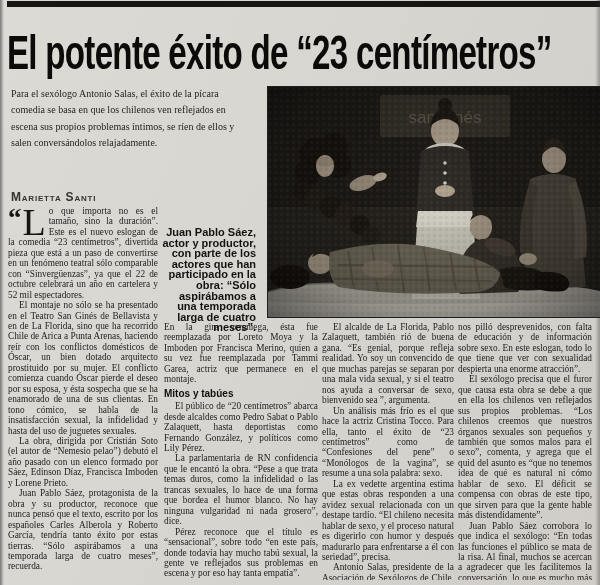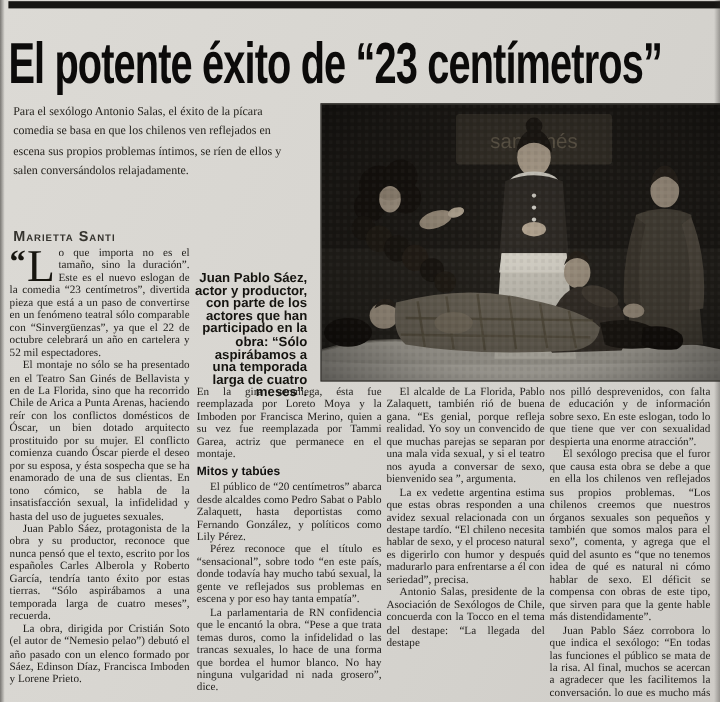--- a/index.html
+++ b/index.html
@@ -189,34 +189,35 @@
       <rect x="0" y="0" width="332" height="230" fill="url(#grain)"></rect>
       <rect x="0" y="0" width="332" height="230" fill="url(#vig)"></rect>
     </svg>
   </div>
 
   <div class="caption">Juan Pablo Sáez, actor y productor, con parte de los actores que han participado en la obra: “Sólo aspirábamos a una temporada larga de cuatro meses”.</div>
 
   <div class="col col1">
     <p class="no-indent"><span class="bigquote">“</span><span class="dropcap">L</span><span>o que importa no es el tamaño, sino la duración”. Este es el nuevo eslogan de la comedia “23 centímetros”, divertida pieza que está a un paso de convertirse en un fenómeno teatral sólo comparable con “Sinvergüenzas”, ya que el 22 de octubre celebrará un año en cartelera y 52 mil espectadores.</span></p>
     <p>El montaje no sólo se ha presentado en el Teatro San Ginés de Bellavista y en de La Florida, sino que ha recorrido Chile de Arica a Punta Arenas, haciendo reír con los conflictos domésticos de Óscar, un bien dotado arquitecto prostituido por su mujer. El conflicto comienza cuando Óscar pierde el deseo por su esposa, y ésta sospecha que se ha enamorado de una de sus clientas. En tono cómico, se habla de la insatisfacción sexual, la infidelidad y hasta del uso de juguetes sexuales.</p>
+    <p>La obra, dirigida por Cristián Soto (el autor de “Nemesio pelao”) debutó el año pasado con un elenco formado por Sáez, Edinson Díaz, Francisca Imboden y Lorene Prieto.</p>
     <p>Juan Pablo Sáez, protagonista de la obra y su productor, reconoce que nunca pensó que el texto, escrito por los españoles Carles Alberola y Roberto García, tendría tanto éxito por estas tierras. “Sólo aspirábamos a una temporada larga de cuatro meses”, recuerda.</p>
-    <p>La obra, dirigida por Cristián Soto (el autor de “Nemesio pelao”) debutó el año pasado con un elenco formado por Sáez, Edinson Díaz, Francisca Imboden y Lorene Prieto.</p>
   </div>
 
   <div class="col col2">
     <p class="no-indent">En la gira veraniega, ésta fue reemplazada por Loreto Moya y la Imboden por Francisca Merino, quien a su vez fue reemplazada por Tammi Garea, actriz que permanece en el montaje.</p>
     <h3 class="subhead">Mitos y tabúes</h3>
     <p>El público de “20 centímetros” abarca desde alcaldes como Pedro Sabat o Pablo Zalaquett, hasta deportistas como Fernando González, y políticos como Lily Pérez.</p>
+    <p>La parlamentaria de RN confidencia que le encantó la obra. “Pese a que trata temas duros, como la infidelidad o las trancas sexuales, lo hace de una forma que bordea el humor blanco. No hay ninguna vulgaridad ni nada grosero”, dice.</p>
     <p>Pérez reconoce que el título es “sensacional”, sobre todo “en este país, donde todavía hay mucho tabú sexual, la gente ve reflejados sus problemas en escena y por eso hay tanta empatía”.</p>
-    <p>La parlamentaria de RN confidencia que le encantó la obra. “Pese a que trata temas duros, como la infidelidad o las trancas sexuales, lo hace de una forma que bordea el humor blanco. No hay ninguna vulgaridad ni nada grosero”, dice.</p>
   </div>
 
   <div class="col col3">
     <p>El alcalde de La Florida, Pablo Zalaquett, también rió de buena gana. “Es genial, porque refleja realidad. Yo soy un convencido de que muchas parejas se separan por una mala vida sexual, y si el teatro nos ayuda a conversar de sexo, bienvenido sea ”, argumenta.</p>
+    <p>Un análisis más frío es el que hace la actriz Cristina Tocco. Para ella, tanto el éxito de “23 centímetros” como de “Confesiones del pene” o “Monólogos de la vagina”, se resume a una sola palabra: sexo.</p>
     <p>La ex vedette argentina estima que estas obras responden a una avidez sexual relacionada con un destape tardío. “El chileno necesita hablar de sexo, y el proceso natural es digerirlo con humor y después madurarlo para enfrentarse a él con seriedad”, precisa.</p>
     <p>Antonio Salas, presidente de la Asociación de Sexólogos de Chile, concuerda con la Tocco en el tema del destape: “La llegada del destape</p>
   </div>
 
   <div class="col col4">
     <p class="no-indent">nos pilló desprevenidos, con falta de educación y de información sobre sexo. En este eslogan, todo lo que tiene que ver con sexualidad despierta una enorme atracción”.</p>
     <p>El sexólogo precisa que el furor que causa esta obra se debe a que en ella los chilenos ven reflejados sus propios problemas. “Los chilenos creemos que nuestros órganos sexuales son pequeños y también que somos malos para el sexo”, comenta, y agrega que el quid del asunto es “que no tenemos idea de qué es natural ni cómo hablar de sexo. El déficit se compensa con obras de este tipo, que sirven para que la gente hable más distendidamente”.</p>
     <p>Juan Pablo Sáez corrobora lo que indica el sexólogo: “En todas las funciones el público se mata de la risa. Al final, muchos se acercan a agradecer que les facilitemos la conversación, lo que es mucho más de lo que esperábamos”.</p>
   </div>
 

